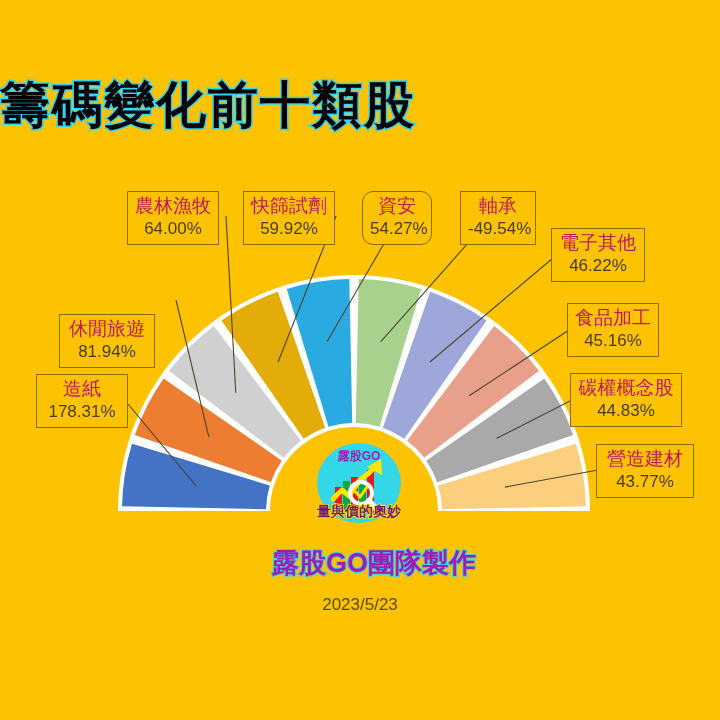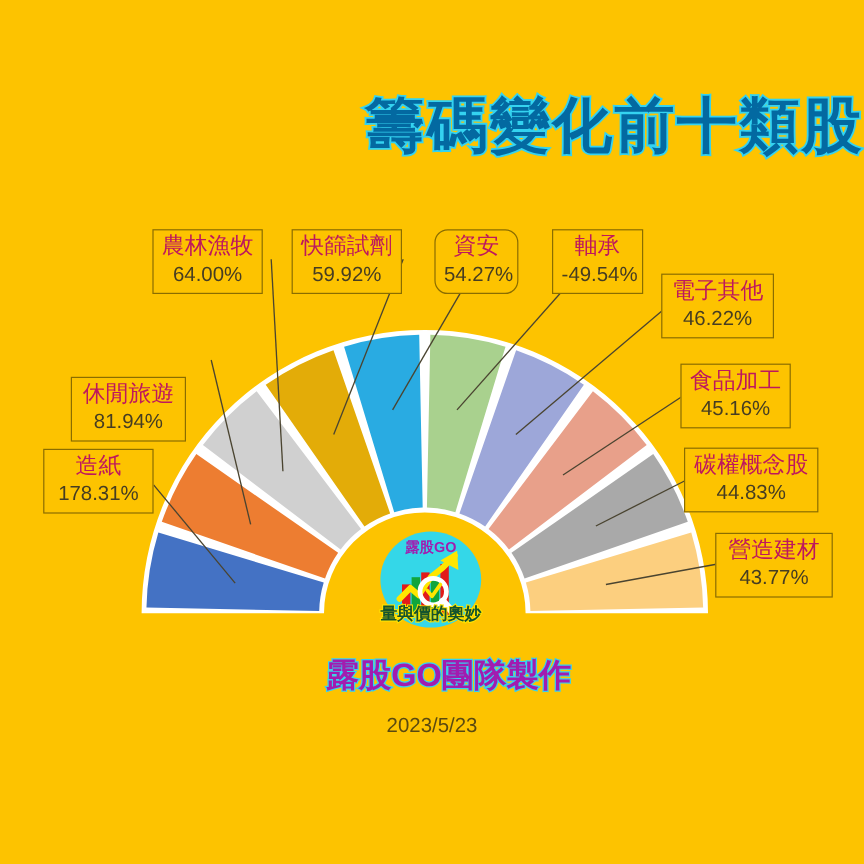--- a/index.html
+++ b/index.html
@@ -6,23 +6,23 @@
   body{
     width:720px;height:720px;overflow:hidden;
     background:#FDC300;
     font-family:"Liberation Sans","DejaVu Sans",sans-serif;
     position:relative;
   }
   #stage{position:absolute;inset:0;width:720px;height:720px;}
 
   
   .title{
-    position:absolute;left:0;top:72px;width:720px;text-align:right;
+    position:absolute;left:0;top:72px;width:720px;text-align:left;
     font-size:50px;font-weight:bold;letter-spacing:2px;
-    color:#0369a1;
+    color:#000000;
     -webkit-text-stroke:3px #35D3F0;
     paint-order:stroke fill;
     text-shadow:0 0 1px #35D3F0;
     white-space:nowrap;
   }
 
   
   svg#donut{position:absolute;left:0;top:0;width:720px;height:720px;}
 
   
@@ -47,21 +47,21 @@
     position:absolute;left:4px;top:6px;width:84px;height:80px;border-radius:50%;
     background:#34D7E8;
   }
   .logo svg{position:absolute;left:0;top:0;width:92px;height:92px;}
   .logo .t1{
     position:absolute;left:0;top:11px;width:92px;text-align:center;
     font-size:12px;font-weight:bold;color:#a21caf;letter-spacing:0px;
   }
   .logo .t2{
     position:absolute;left:0;top:66px;width:92px;text-align:center;
-    font-size:14px;font-weight:bold;color:#14532d;
+    font-size:14px;font-weight:bold;color:#701a75;
     -webkit-text-stroke:1.6px #FFE600;paint-order:stroke fill;
   }
 
   
   .credit{
     position:absolute;left:14px;top:545px;width:720px;text-align:center;
     font-size:27px;font-weight:bold;color:#a21caf;
     -webkit-text-stroke:2px #35D3F0;paint-order:stroke fill;
     white-space:nowrap;
   }

